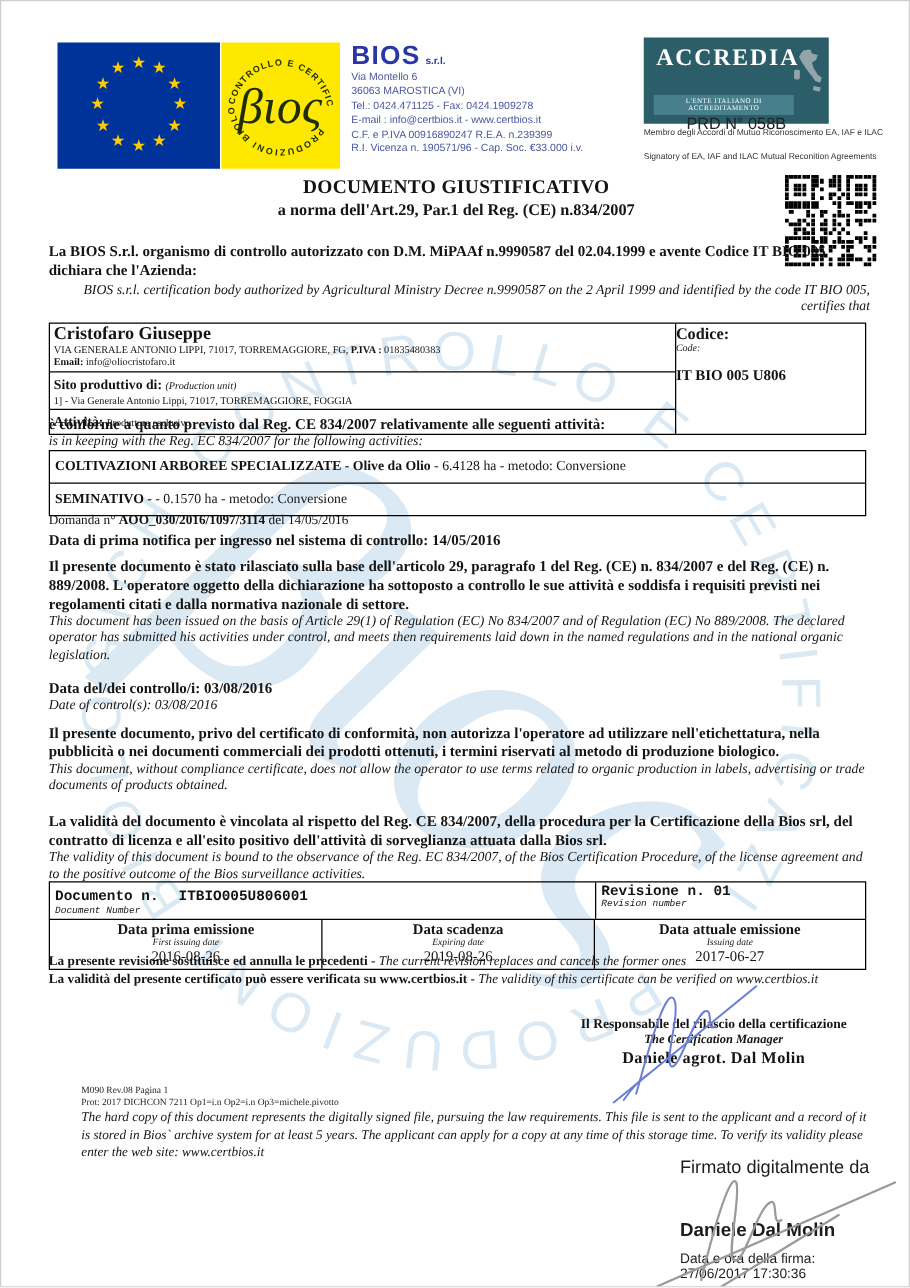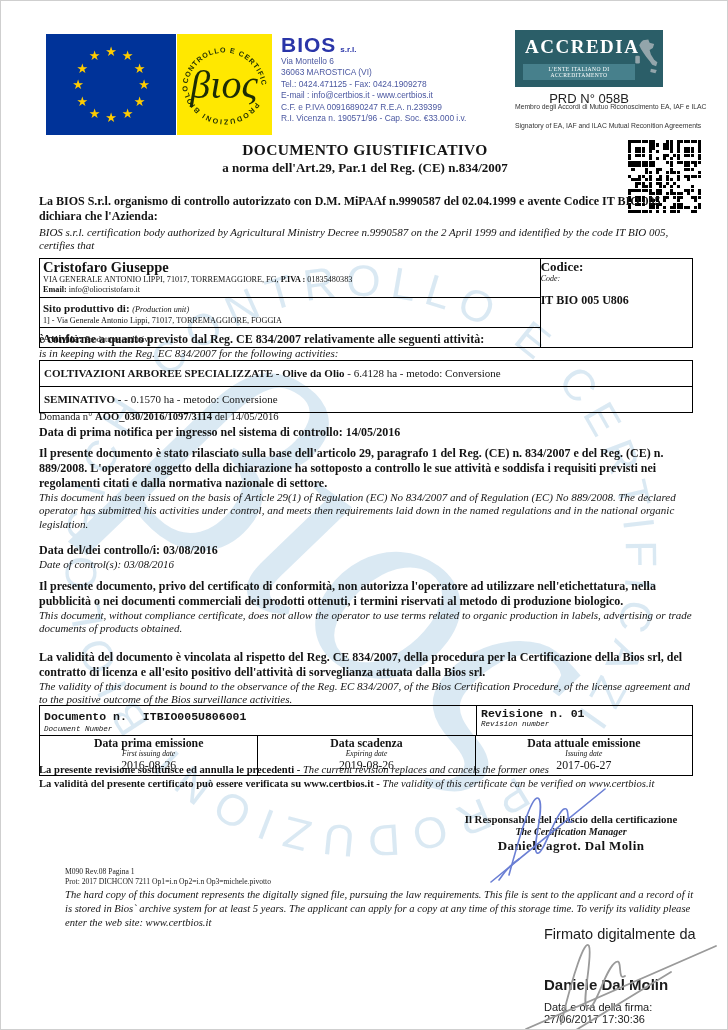--- a/index.html
+++ b/index.html
@@ -9,21 +9,21 @@
   .i{font-style:italic;}
 
   
   #eu-flag{left:45px;top:33px;width:130px;height:101px;background:#003399;}
   #eu-flag .star{position:absolute;color:#ffcc00;font-size:13px;transform:translate(-50%,-50%);font-family:"DejaVu Sans",sans-serif;}
   #bios-logo{left:176px;top:33px;width:95px;height:101px;background:#ffe800;}
   #company{left:280px;top:34px;width:230px;font-family:"Liberation Sans","DejaVu Sans",sans-serif;}
   #company .cname{color:#2a35a8;font-size:21px;font-weight:bold;letter-spacing:1px;line-height:20px;}
   #company .csuffix{color:#2a35a8;font-size:8px;font-weight:bold;margin-left:4px;}
   #company .cline{color:#4a57a0;font-size:8.4px;line-height:11.4px;white-space:nowrap;}
-  #accredia{left:514px;top:29px;width:148px;height:57px;background:#2b5e68;}
+  #accredia{left:514px;top:29px;width:148px;height:69px;background:#2b5e68;}
   #accredia .aname{color:#fff;font-weight:bold;font-size:19px;letter-spacing:1.5px;padding:7px 0 0 10px;line-height:20px;}
   #accredia .aband{position:absolute;left:8px;bottom:7px;width:108px;background:#47808c;color:#fff;font-size:5.6px;letter-spacing:.4px;padding:2px 2px;text-align:center;}
   #accredia svg{position:absolute;right:3px;top:8px;}
   #prd{left:514px;top:90px;width:148px;text-align:center;font-size:13px;color:#222;font-family:"Liberation Sans",sans-serif;}
   #member-it{left:514px;top:102px;width:206px;font-size:6.8px;line-height:8.2px;color:#333;font-family:"Liberation Sans",sans-serif;}
   #member-en{left:514px;top:121px;width:206px;font-size:6.8px;line-height:8.2px;color:#333;font-family:"Liberation Sans",sans-serif;}
 
   #doc-title{left:0;top:140px;width:728px;text-align:center;font-size:15.5px;font-weight:bold;letter-spacing:.3px;}
   #doc-subtitle{left:0;top:159px;width:728px;text-align:center;font-size:13px;font-weight:bold;}
   #qr{left:627px;top:139px;width:73px;height:73px;background:#fff;}
@@ -403,21 +403,21 @@
       <div class="cell" style="left: 27.8095px; top: 69.5238px; width: 3.07619px; height: 3.07619px;"></div>
       <div class="cell" style="left: 34.7619px; top: 69.5238px; width: 3.07619px; height: 3.07619px;"></div>
       <div class="cell" style="left: 41.7143px; top: 69.5238px; width: 3.07619px; height: 3.07619px;"></div>
       <div class="cell" style="left: 45.1905px; top: 69.5238px; width: 3.07619px; height: 3.07619px;"></div>
       <div class="cell" style="left: 48.6667px; top: 69.5238px; width: 3.07619px; height: 3.07619px;"></div>
       <div class="cell" style="left: 62.5714px; top: 69.5238px; width: 3.07619px; height: 3.07619px;"></div>
       <div class="cell" style="left: 66.0476px; top: 69.5238px; width: 3.07619px; height: 3.07619px;"></div>
     </div>
 
   <div class="abs content para pit" style="top:193px;">La BIOS S.r.l. organismo di controllo autorizzato con D.M. MiPAAf n.9990587 del 02.04.1999 e avente Codice IT BIO 005 dichiara che l'Azienda:</div>
-  <div class="abs content para pen" style="top:225px;">BIOS s.r.l. certification body authorized by Agricultural Ministry Decree n.9990587 on the 2 April 1999 and identified by the code IT BIO 005, certifies that</div>
+  <div class="abs content para pen" style="top:225px;text-align:right;">BIOS s.r.l. certification body authorized by Agricultural Ministry Decree n.9990587 on the 2 April 1999 and identified by the code IT BIO 005, certifies that</div>
 
   <div id="table1" class="abs content">
     <div class="left">
       <div class="rowA">
         <div class="opname">Cristofaro Giuseppe</div>
         <div class="small-line"><span>VIA GENERALE ANTONIO LIPPI, 71017, TORREMAGGIORE, FG, </span><span class="b">P.IVA : </span><span>01835480383</span></div>
         <div class="small-line"><span class="b">Email: </span><span>info@oliocristofaro.it</span></div>
       </div>
       <div class="rowB">
         <div><span class="lbl">Sito produttivo di: </span><span class="i small-line">(Production unit)</span></div>

